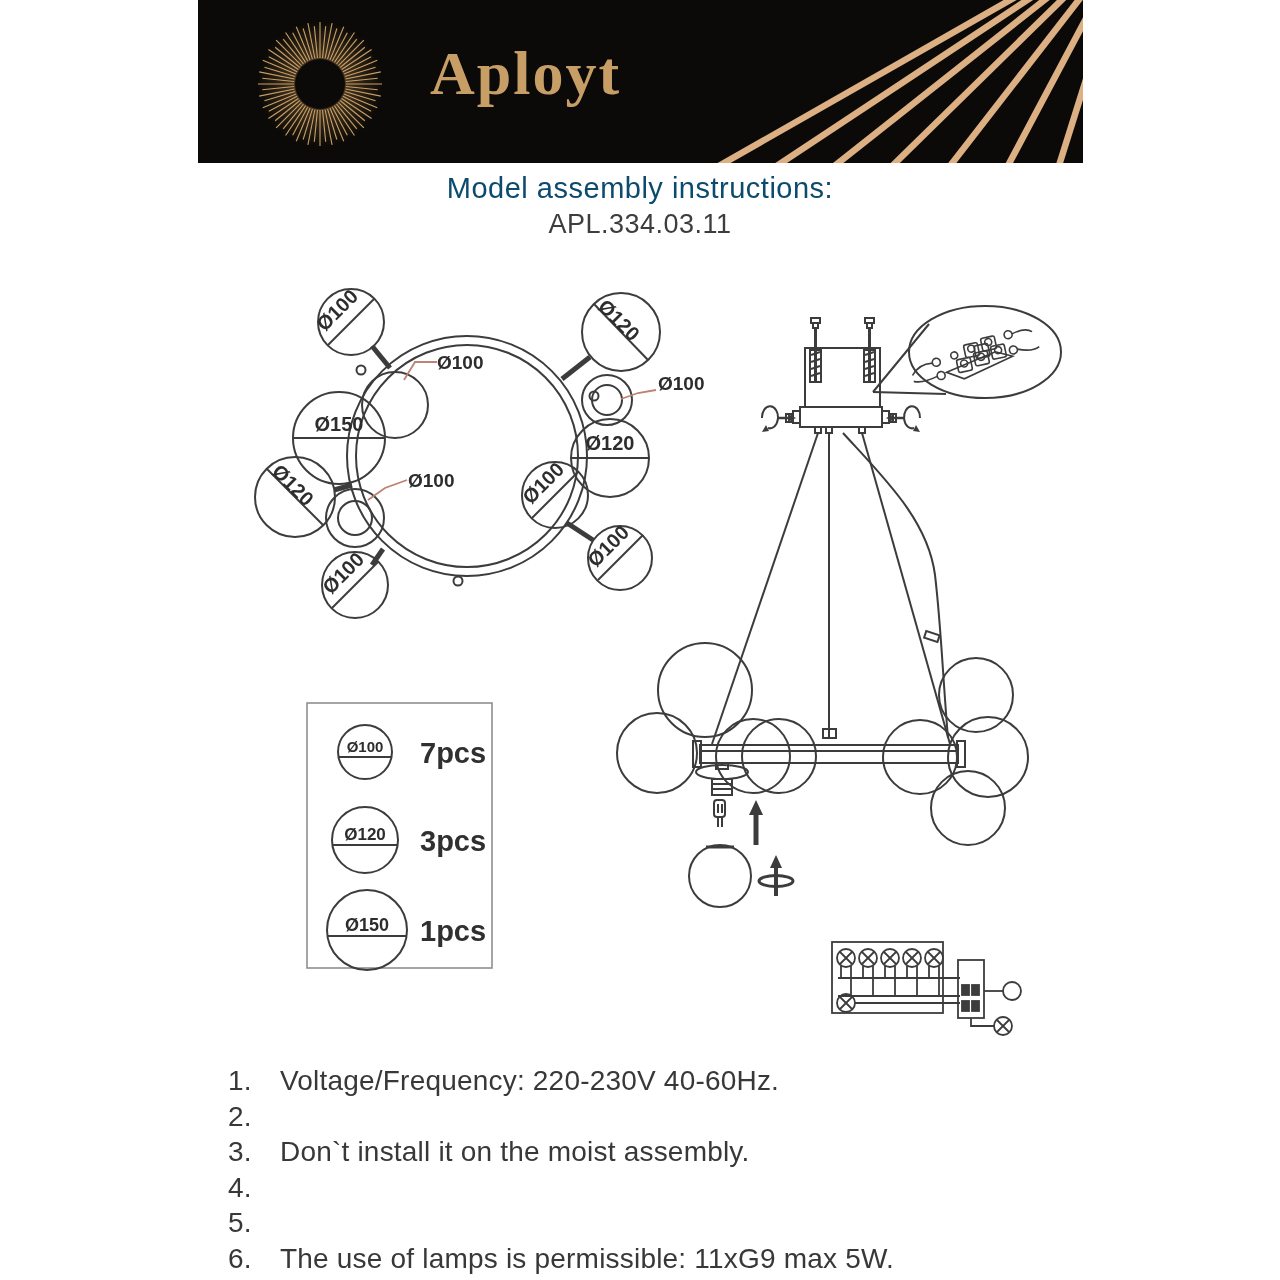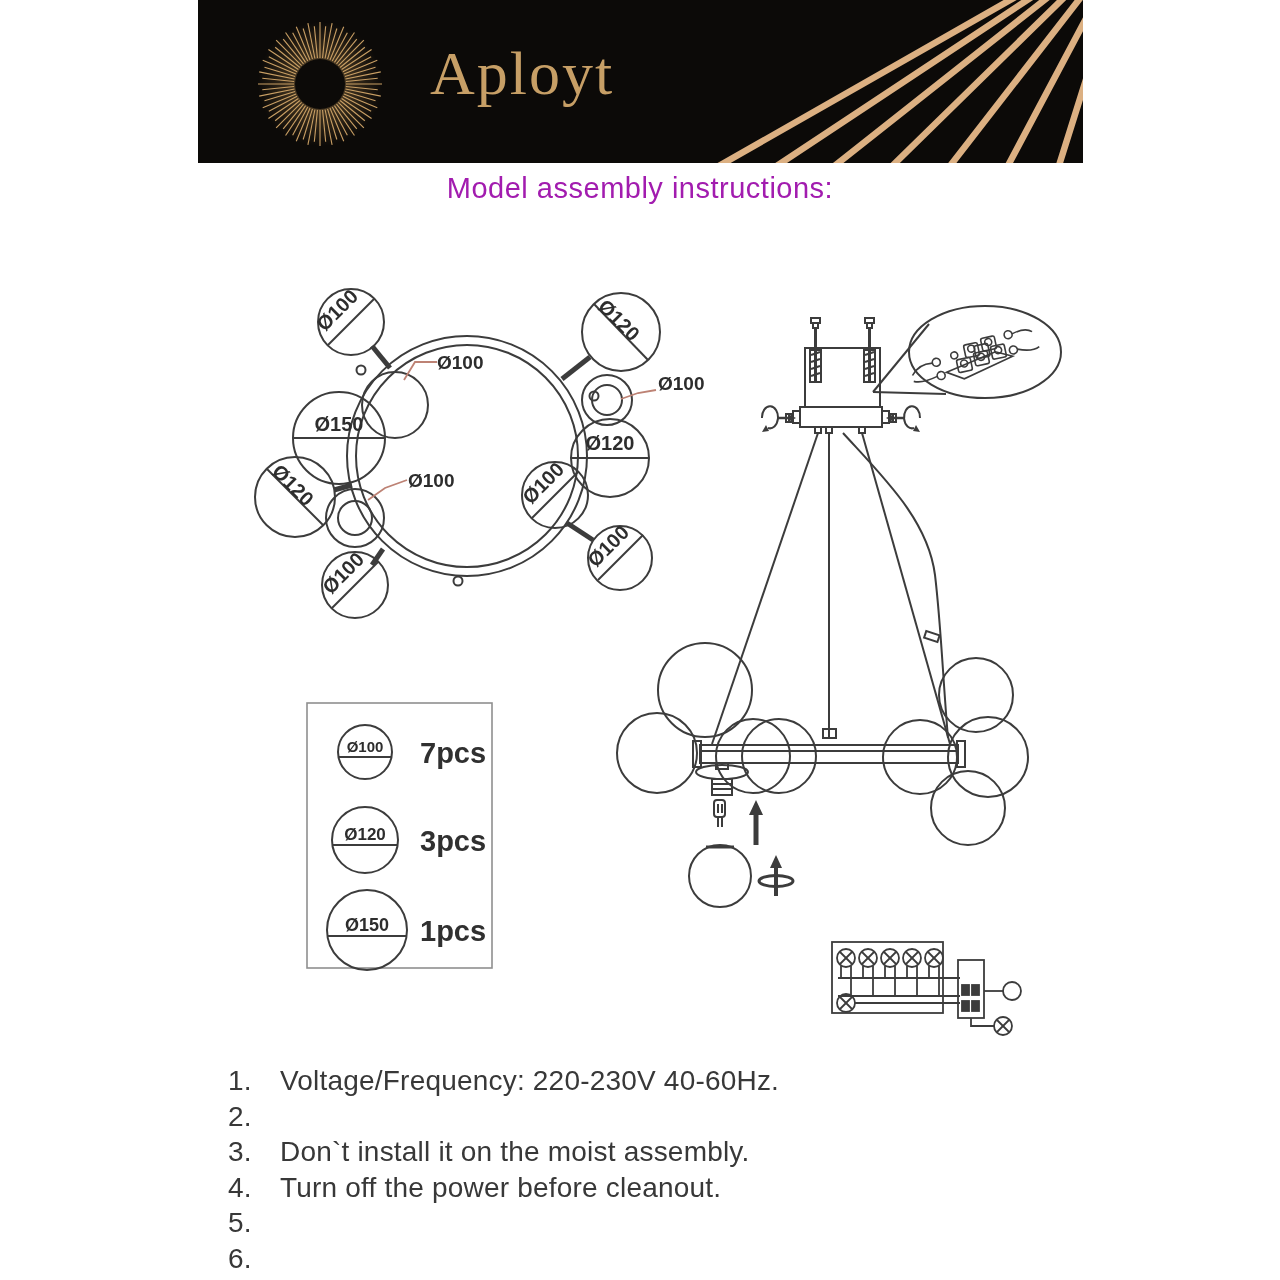--- a/index.html
+++ b/index.html
@@ -4,25 +4,25 @@
 <style>
   html,body{margin:0;padding:0;background:#ffffff;}
   body{width:1280px;height:1280px;position:relative;overflow:hidden;
        font-family:"Liberation Sans",sans-serif;color:#3a3a3a;}
 
   
   .banner{position:absolute;left:198px;top:0;width:885px;height:163px;
           background:#0c0a08;overflow:hidden;}
   .banner svg{position:absolute;left:0;top:0;}
   .brand{position:absolute;left:232px;top:38px;font-family:"Liberation Serif",serif;
-         font-size:62px;font-weight:400;letter-spacing:2px;color:#c79f66;}
+         font-size:62px;font-weight:700;letter-spacing:2px;color:#c79f66;}
 
   
   .title-wrap{position:absolute;left:0;top:172px;width:1280px;text-align:center;}
-  .title-line1{font-size:29px;font-weight:500;color:#a21caf;letter-spacing:.5px;}
+  .title-line1{font-size:29px;font-weight:500;color:#0c4a6e;letter-spacing:.5px;}
   .title-line2{font-size:27px;font-weight:500;color:#3d3d3d;margin-top:4px;letter-spacing:.5px;}
 
   
   .diagram{position:absolute;left:0;top:0;width:1280px;height:1280px;}
 
   
   .instructions{position:absolute;left:228px;top:1063px;width:860px;}
   .instr-row{display:flex;font-size:28px;line-height:35.5px;color:#383838;letter-spacing:.2px;}
   .instr-num{width:52px;flex:none;}
   text{font-family:"Liberation Sans",sans-serif;}
@@ -126,20 +126,21 @@
       <line x1="935" y1="-70" x2="893" y2="96"></line>
       <line x1="935" y1="-70" x2="893" y2="64"></line>
       <line x1="935" y1="-70" x2="893" y2="32"></line>
     </g>
   </svg>
   <span class="brand">Aployt</span>
 </div>
 
 <div class="title-wrap">
   <div class="title-line1">Model assembly instructions:</div>
+  <div class="title-line2">APL.334.03.11</div>
 </div>
 
 <svg class="diagram" viewBox="0 0 1280 1280">
 
   <g stroke="#3c3c3c" stroke-width="2" fill="none">
 
     <circle cx="467" cy="456" r="120"></circle>
     <circle cx="467" cy="456" r="111"></circle>
     <circle cx="361" cy="370" r="4.5"></circle>
     <circle cx="458" cy="581" r="4.5"></circle>
@@ -425,21 +426,21 @@
   </div>
   <div class="instr-row">
     <span class="instr-num">2.</span>
   </div>
   <div class="instr-row">
     <span class="instr-num">3.</span>
     <span>Don`t install it on the moist assembly.</span>
   </div>
   <div class="instr-row">
     <span class="instr-num">4.</span>
-    <span>Turn off the power before cleanout.</span>
   </div>
   <div class="instr-row">
     <span class="instr-num">5.</span>
   </div>
   <div class="instr-row">
     <span class="instr-num">6.</span>
+    <span>The use of lamps is permissible: 11xG9 max 5W.</span>
   </div>
 </div>
 
 </body></html>

